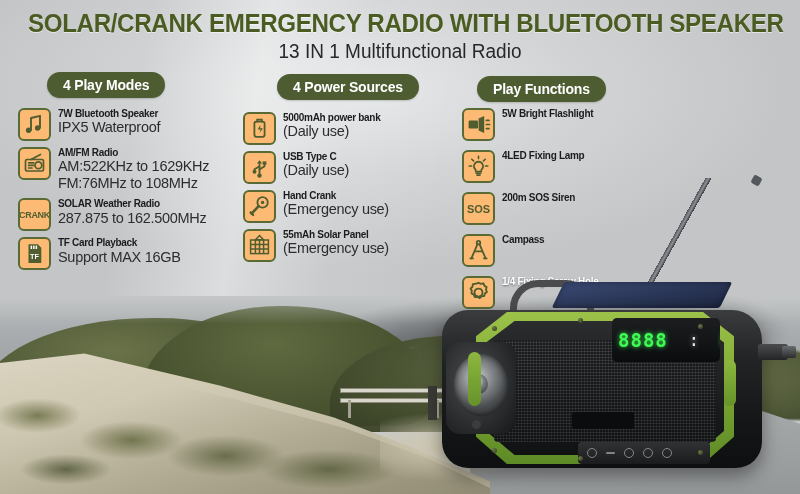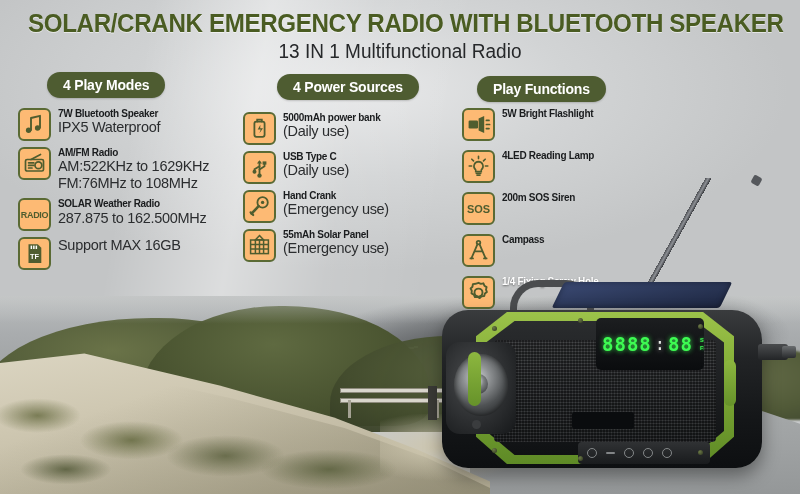--- a/index.html
+++ b/index.html
@@ -244,24 +244,24 @@
   .lens-core {
     position:absolute; left:38px; top:78px; width:18px; height:20px;
     border-radius:50%;
     background:radial-gradient(circle at 40% 36%, #e8ebec 0%, #7d8082 40%, #2a2c2e 100%);
   }
   .lens-dot {
     position:absolute; left:40px; top:124px; width:9px; height:9px;
     border-radius:50%; background:#3a3c3e;
   }
   .display {
-    position:absolute; left:164px; top:22px; width:108px; height:52px;
+    position:absolute; left:180px; top:22px; width:108px; height:44px;
     background:linear-gradient(180deg,#1c1e20 0%, #0a0c0e 100%);
     border-radius:5px; overflow:hidden;
-    display:flex; align-items:center; padding-left:6px; gap:3px;
+    display:flex; align-items:center; padding-left:6px; gap:21px;
   }
   .seg {
     font-family:"DejaVu Sans Mono", monospace;
     font-size:19px; font-weight:bold; color:#3dfb52;
     text-shadow:0 0 5px rgba(61,251,82,.85); letter-spacing:1px;
   }
   .seg-colon {
     font-family:"DejaVu Sans Mono", monospace; font-size:17px; color:#e7eae6;
     text-shadow:0 0 5px rgba(255,255,255,.7);
   }
@@ -382,41 +382,42 @@
       </div>
       <div class="ftext">
         <div class="fname">AM/FM Radio</div>
         <div class="fsub">AM:522KHz to 1629KHz</div>
         <div class="fsub">FM:76MHz to 108MHz</div>
       </div>
     </div>
 
     <div class="feature">
       <div class="ibox">
-        <span class="tagicon">RADIO</span>
+        <span class="tagicon">CRANK</span>
       </div>
       <div class="ftext">
         <div class="fname">SOLAR Weather Radio</div>
         <div class="fsub">287.875 to 162.500MHz</div>
       </div>
     </div>
 
     <div class="feature">
       <div class="ibox">
         <svg class="svgicon" viewBox="0 0 29 29">
           <path d="M8.5 5.2h9.2l3.6 3.6V24H8.5z" fill="#4f5d2f"></path>
           <g fill="#fdfdfb">
             <rect x="10.6" y="6.6" width="1.5" height="3.4"></rect>
             <rect x="13.1" y="6.6" width="1.5" height="3.4"></rect>
             <rect x="15.6" y="6.6" width="1.5" height="3.4"></rect>
           </g>
           <text x="14.6" y="20.4" font-family="Liberation Sans, sans-serif" font-size="7.4" font-weight="bold" fill="#fdfdfb" text-anchor="middle">TF</text>
         </svg>
       </div>
       <div class="ftext">
+        <div class="fname">TF Card Playback</div>
         <div class="fsub">Support MAX 16GB</div>
       </div>
     </div>
   </div>
 
   <div class="col" id="col-power">
 
     <div class="feature">
       <div class="ibox">
         <svg class="svgicon" viewBox="0 0 29 29" fill="none" stroke="#4f5d2f" stroke-width="1.8">
@@ -500,21 +501,21 @@
       <div class="ibox">
         <svg class="svgicon" viewBox="0 0 29 29" fill="none" stroke="#4f5d2f" stroke-width="1.6">
           <path d="M14.5 9.6a4.6 4.6 0 0 1 2.8 8.2v1.8h-5.6v-1.8a4.6 4.6 0 0 1 2.8-8.2z"></path>
           <path d="M12.3 21.4h4.4M13 23.2h3" stroke-linecap="round"></path>
           <g stroke-linecap="round">
             <path d="M14.5 4.2v2.4M7.8 7.2l1.7 1.7M21.2 7.2l-1.7 1.7M5.2 14h2.4M21.4 14h2.4"></path>
           </g>
         </svg>
       </div>
       <div class="ftext">
-        <div class="fname">4LED Reading Lamp</div>
+        <div class="fname">4LED Fixing Lamp</div>
       </div>
     </div>
 
     <div class="feature compact">
       <div class="ibox">
         <span class="tagicon sos">SOS</span>
       </div>
       <div class="ftext">
         <div class="fname">200m SOS Siren</div>
       </div>

